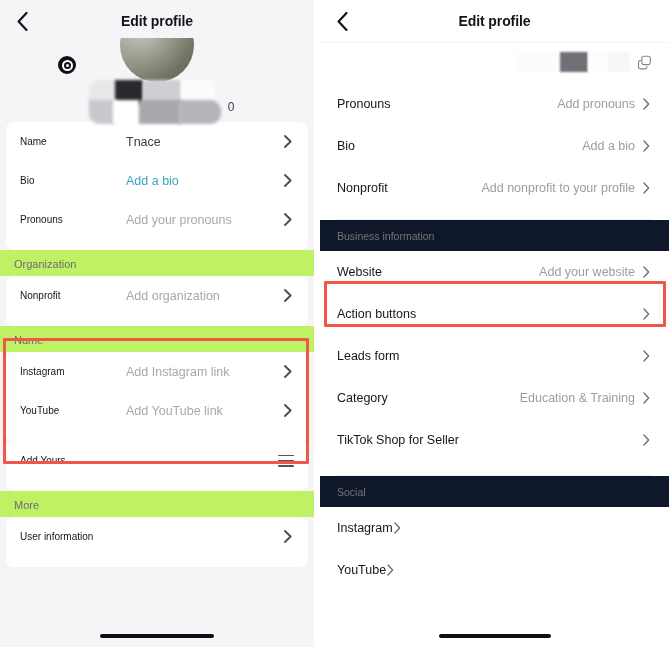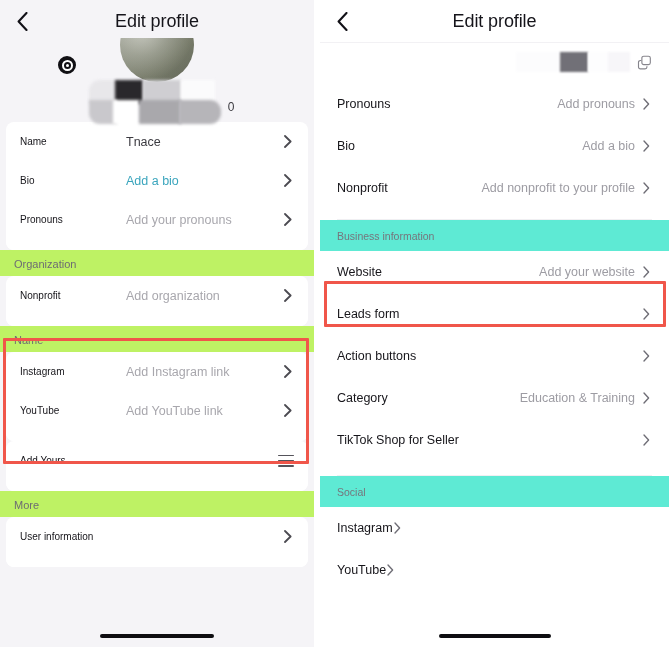--- a/index.html
+++ b/index.html
@@ -61,22 +61,22 @@
     top: 50%;
     transform: translateY(-50%);
     width: 24px;
     height: 24px;
     display: flex;
     align-items: center;
     justify-content: center;
     cursor: pointer;
   }
   .hdr-title {
-    font-size: 18px;
-    font-weight: normal;
+    font-size: 14px;
+    font-weight: bold;
     color: #15141a;
     letter-spacing: -0.1px;
   }
 
   
   .avatar-zone {
     position: relative;
     height: 80px;
     background: #f5f4f7;
   }
@@ -240,21 +240,21 @@
     flex: none;
     width: 9px; height: 12px;
     color: #6e6d75;
     display: flex; align-items: center; justify-content: center;
   }
 
   .rsec-label {
     font-size: 10.5px;
     color: #76757c;
     padding: 10px 17px 9px 17px;
-    background: #5eead4;
+    background: #0f172a;
   }
   .hairline {
     height: 1px;
     margin: 0 17px;
     background: #f0eff2;
   }
 
   
   .rtop {
     position: relative;
@@ -509,30 +509,30 @@
     <div class="rrow">
       <div class="lbl">Website</div>
       <div class="val">Add your website</div>
       <div class="chev-sm">
         <svg width="7" height="12" viewBox="0 0 7 12" fill="none">
             <path d="M1 1L5.6 6L1 11" stroke="currentColor" stroke-width="1.35" stroke-linecap="round" stroke-linejoin="round"></path>
           </svg>
       </div>
     </div>
     <div class="rrow">
+      <div class="lbl">Action buttons</div>
+      <div class="val"></div>
+      <div class="chev-sm">
+        <svg width="7" height="12" viewBox="0 0 7 12" fill="none">
+            <path d="M1 1L5.6 6L1 11" stroke="currentColor" stroke-width="1.35" stroke-linecap="round" stroke-linejoin="round"></path>
+          </svg>
+      </div>
+    </div>
+    <div class="rrow">
       <div class="lbl">Leads form</div>
-      <div class="val"></div>
-      <div class="chev-sm">
-        <svg width="7" height="12" viewBox="0 0 7 12" fill="none">
-            <path d="M1 1L5.6 6L1 11" stroke="currentColor" stroke-width="1.35" stroke-linecap="round" stroke-linejoin="round"></path>
-          </svg>
-      </div>
-    </div>
-    <div class="rrow">
-      <div class="lbl">Action buttons</div>
       <div class="val"></div>
       <div class="chev-sm">
         <svg width="7" height="12" viewBox="0 0 7 12" fill="none">
             <path d="M1 1L5.6 6L1 11" stroke="currentColor" stroke-width="1.35" stroke-linecap="round" stroke-linejoin="round"></path>
           </svg>
       </div>
     </div>
     <div class="rrow">
       <div class="lbl">Category</div>
       <div class="val">Education &amp; Training</div>

